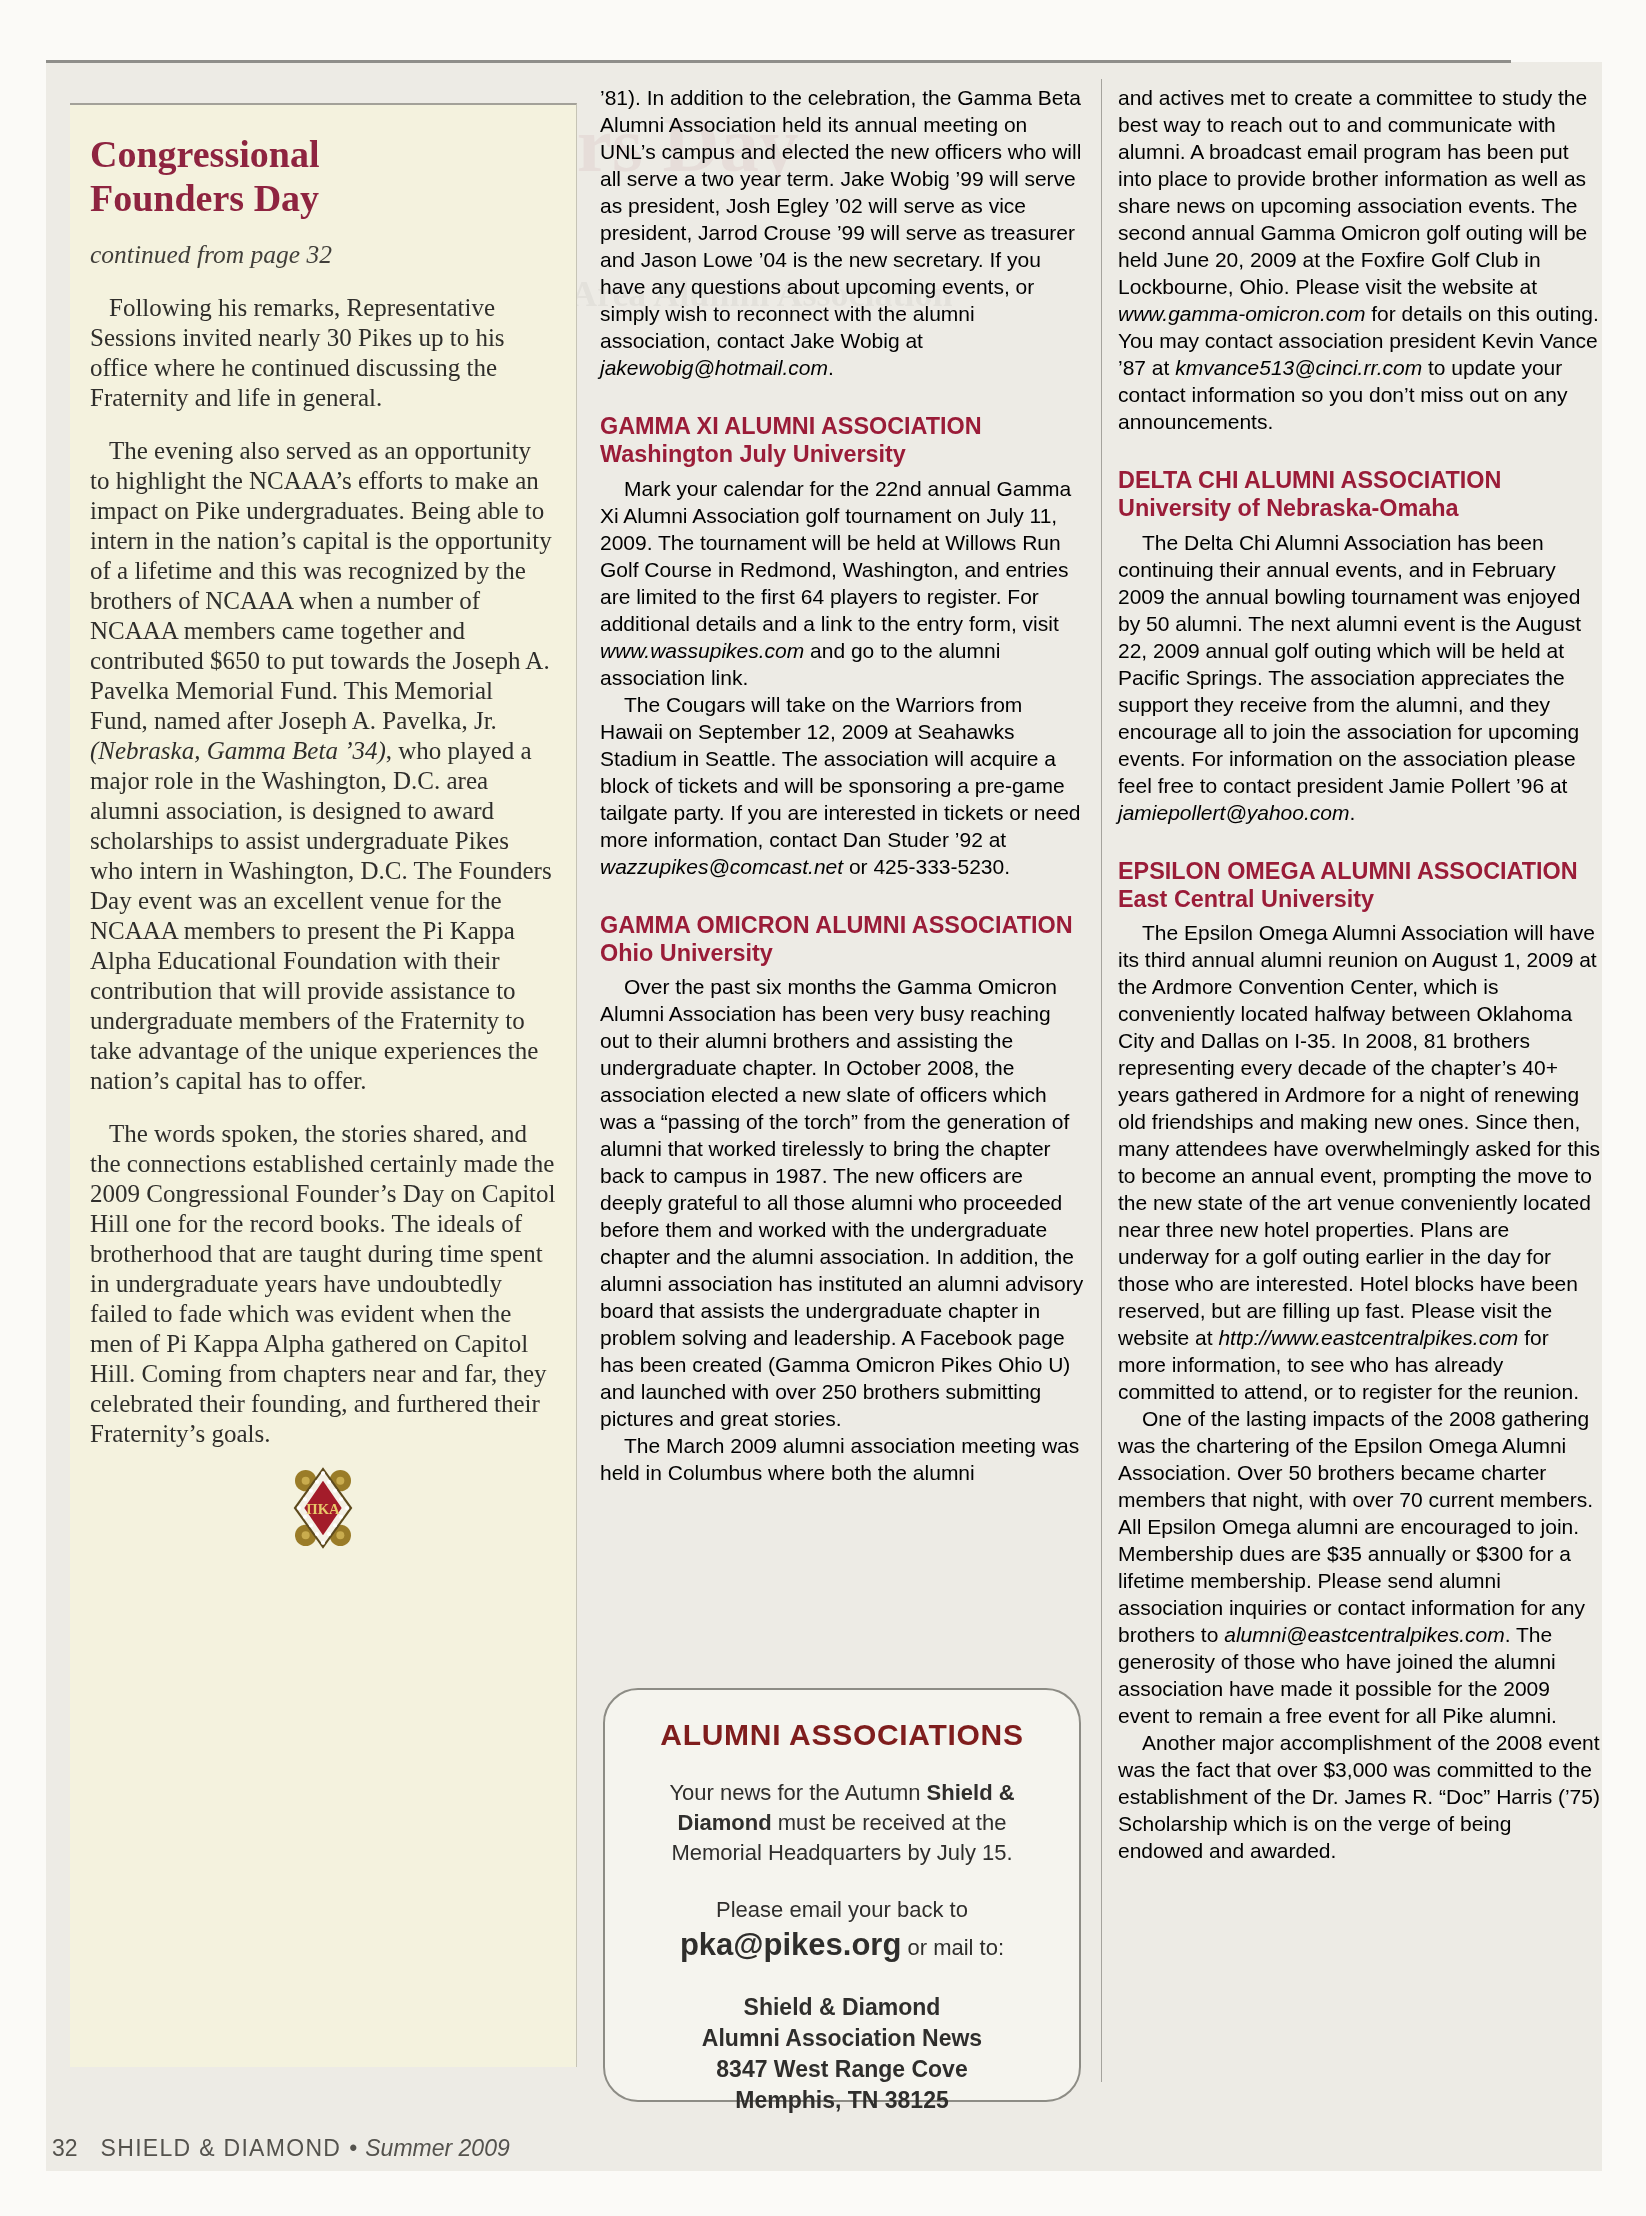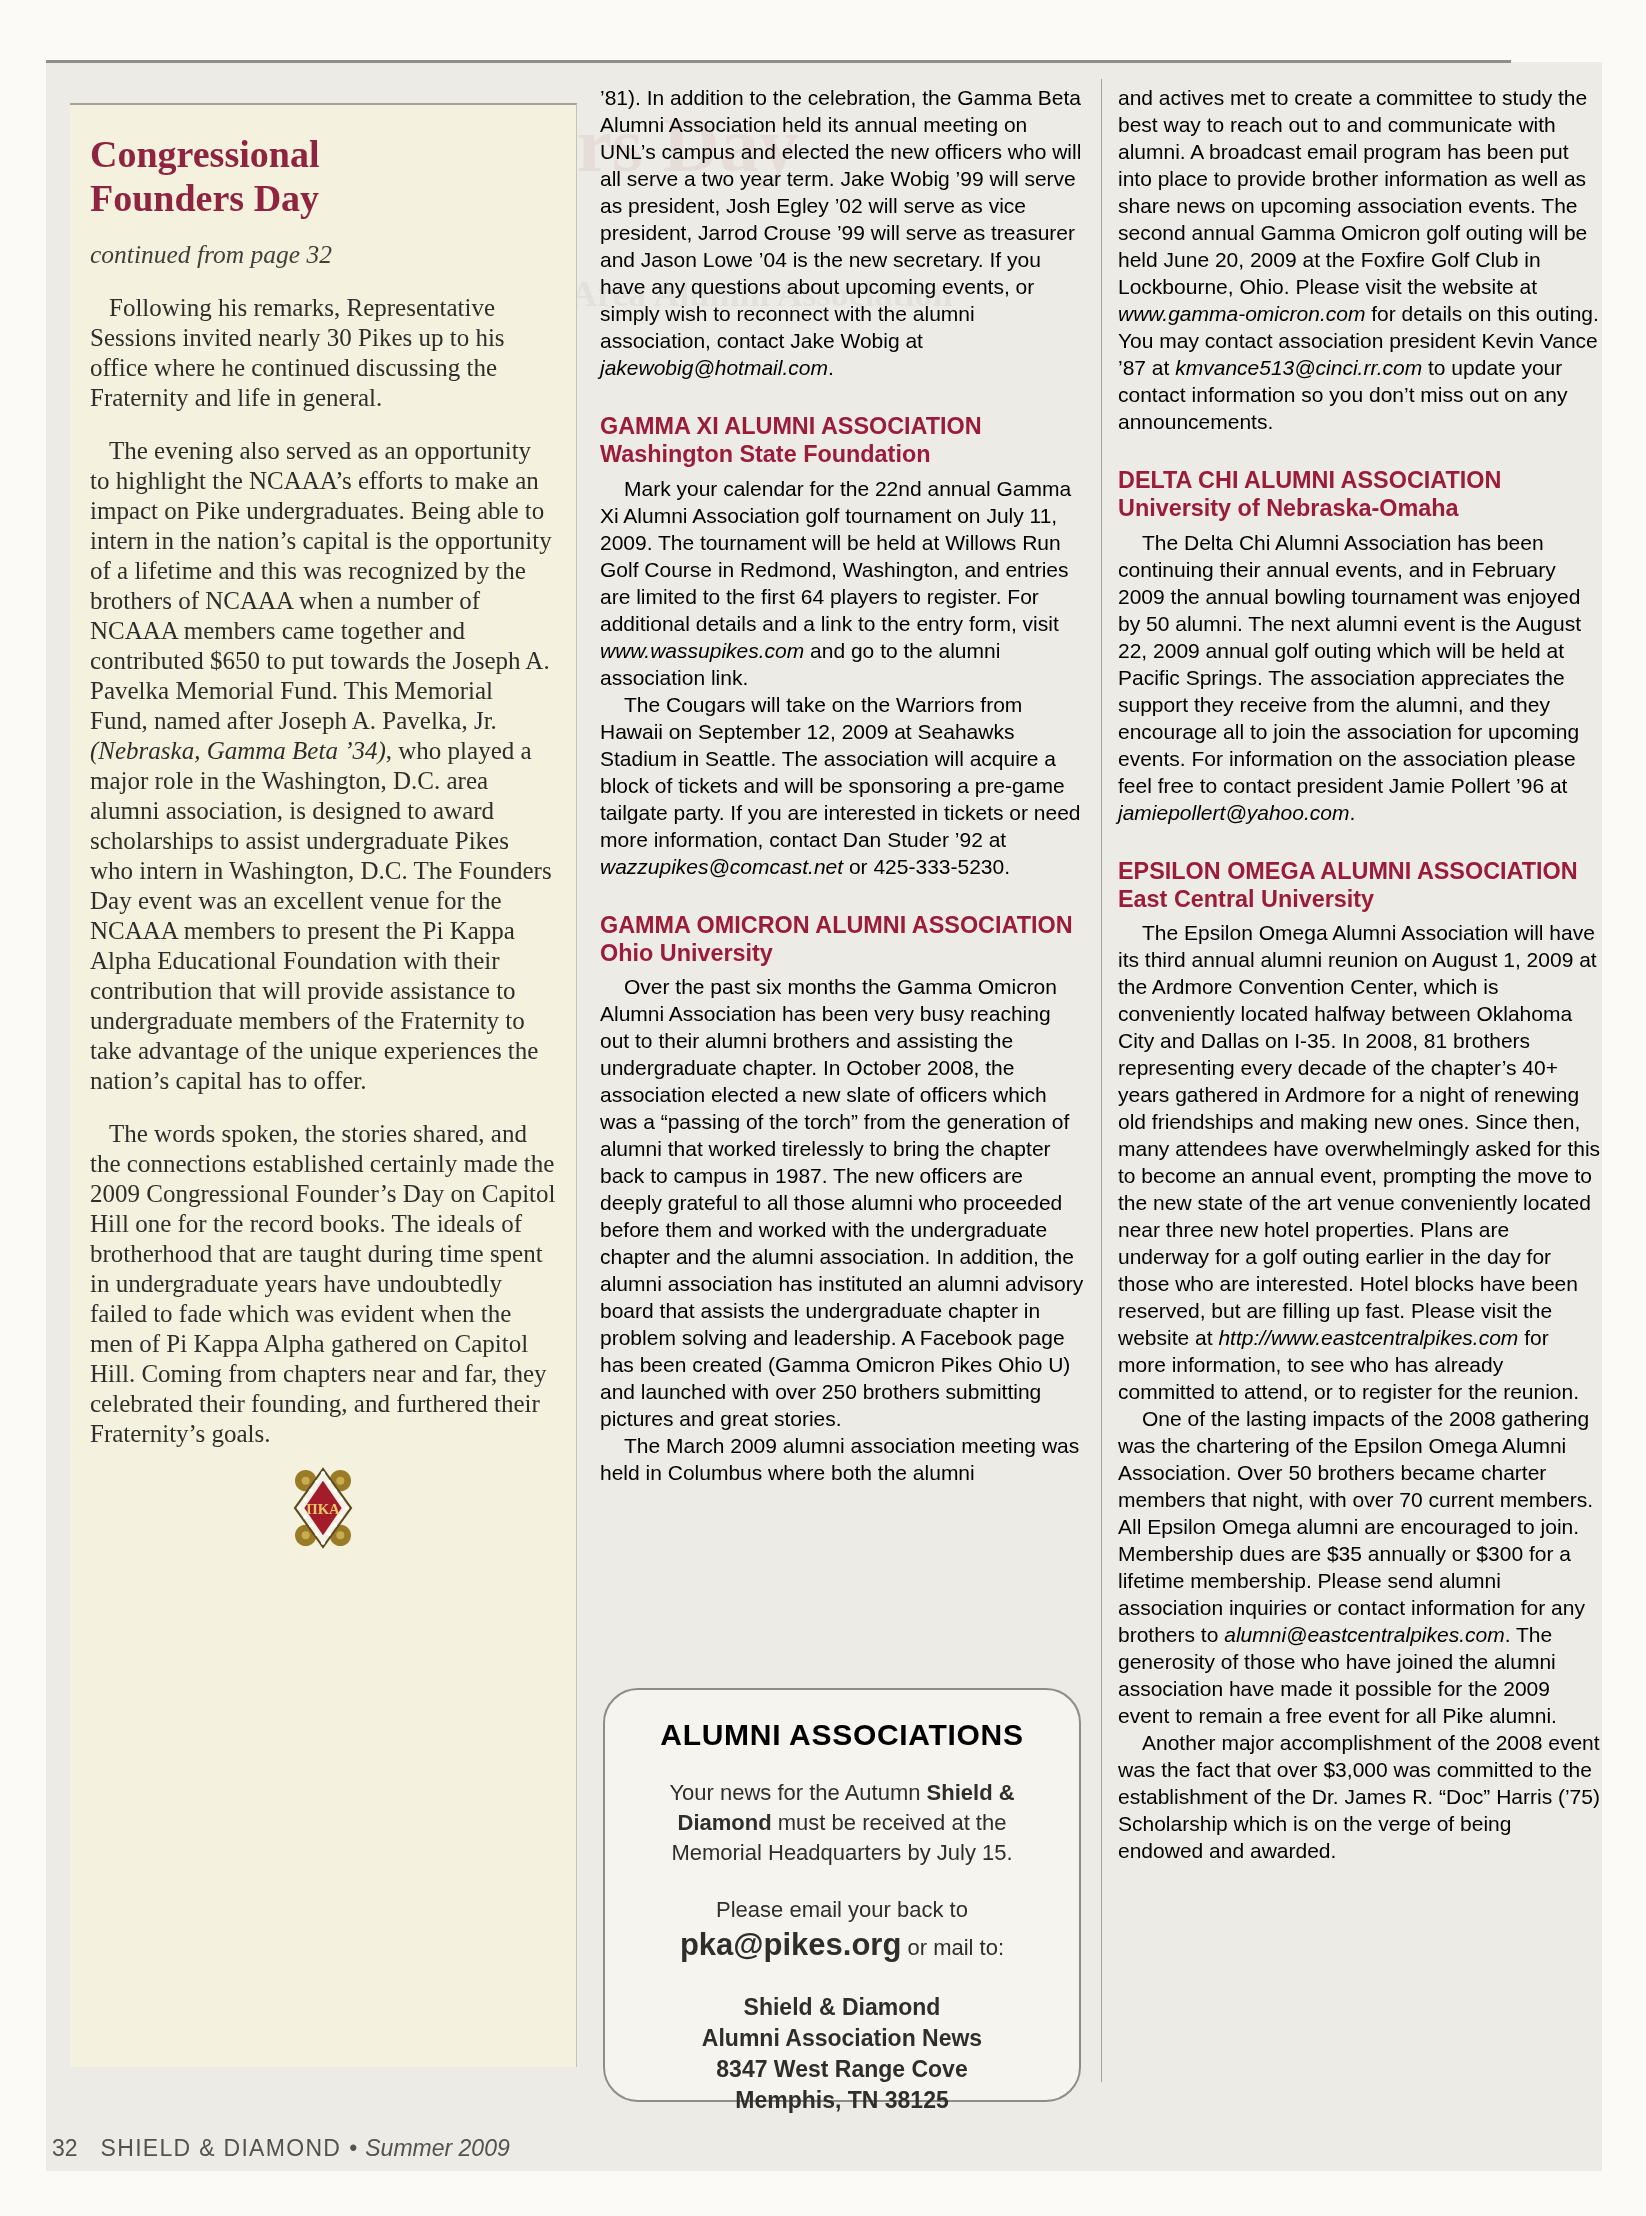--- a/index.html
+++ b/index.html
@@ -29,21 +29,21 @@
   .flowcol .para.ind{text-indent:24px;}
   .flowcol .sec-heading{margin:31px 0 0 0;font-weight:bold;font-size:23.4px;line-height:28px;color:#9a1c38;}
   .flowcol .sec-subheading{margin:0 0 6.7px 0;font-weight:bold;font-size:23.4px;line-height:28px;color:#9a1c38;}
   .col-rule{position:absolute;left:1101px;top:79px;width:1.3px;height:2003px;background:#a5a39d;}
 
   .it{font-style:italic;}
   .bd{font-weight:bold;}
 
   
   .alumni-box{position:absolute;left:603px;top:1688px;width:478px;height:414px;box-sizing:border-box;border:2px solid #8d8c85;border-radius:35px;background:#f5f4ee;text-align:center;padding:28px 35px 0 35px;color:#2f2e2c;}
-  .box-title{font-size:30px;font-weight:bold;color:#000000;letter-spacing:0.7px;}
+  .box-title{font-size:30px;font-weight:bold;color:#7f1d1d;letter-spacing:0.7px;}
   .box-para{margin-top:25.5px;font-size:22px;line-height:30px;}
   .box-email-prefix{margin-top:27px;font-size:22px;line-height:29.5px;}
   .box-email-line{margin-top:2.7px;font-size:22px;}
   .box-email{font-weight:bold;font-size:31px;}
   .box-address{margin-top:29.5px;font-weight:bold;font-size:23px;line-height:31px;}
 
   .footer{position:absolute;left:52px;top:2135px;font-size:23px;color:#54524d;}
   .footer .pgnum{margin-right:23px;}
   .footer .mag{letter-spacing:1.3px;}
   .footer .sep{margin:0 8px;}
@@ -104,21 +104,21 @@
         <text x="48" y="72" text-anchor="middle" font-size="22" font-family="Liberation Serif, serif" font-weight="bold" fill="#e8c96a">ΠΚΑ</text>
       </svg>
     </div>
   </div>
 
   <div class="col-rule"></div>
 
   <div class="flowcol mid-col" id="mid-col">
       <div class="para"><span>’81). In addition to the celebration, the Gamma Beta Alumni Association held its annual meeting on UNL’s campus and elected the new officers who will all serve a two year term. Jake Wobig ’99 will serve as president, Josh Egley ’02 will serve as vice president, Jarrod Crouse ’99 will serve as treasurer and Jason Lowe ’04 is the new secretary. If you have any questions about upcoming events, or simply wish to reconnect with the alumni association, contact Jake Wobig at </span><span class="it">jakewobig@hotmail.com</span><span>.</span></div>
       <div class="sec-heading">GAMMA XI ALUMNI ASSOCIATION</div>
-      <div class="sec-subheading">Washington State Foundation</div>
+      <div class="sec-subheading">Washington July University</div>
       <div class="para ind"><span>Mark your calendar for the 22nd annual Gamma Xi Alumni Association golf tournament on July 11, 2009. The tournament will be held at Willows Run Golf Course in Redmond, Washington, and entries are limited to the first 64 players to register. For additional details and a link to the entry form, visit </span><span class="it">www.wassupikes.com</span><span> and go to the alumni association link.</span></div>
       <div class="para ind"><span>The Cougars will take on the Warriors from Hawaii on September 12, 2009 at Seahawks Stadium in Seattle. The association will acquire a block of tickets and will be sponsoring a pre-game tailgate party. If you are interested in tickets or need more information, contact Dan Studer ’92 at </span><span class="it">wazzupikes@comcast.net</span><span> or 425-333-5230.</span></div>
       <div class="sec-heading">GAMMA OMICRON ALUMNI ASSOCIATION</div>
       <div class="sec-subheading">Ohio University</div>
       <div class="para ind"><span>Over the past six months the Gamma Omicron Alumni Association has been very busy reaching out to their alumni brothers and assisting the undergraduate chapter. In October 2008, the association elected a new slate of officers which was a “passing of the torch” from the generation of alumni that worked tirelessly to bring the chapter back to campus in 1987. The new officers are deeply grateful to all those alumni who proceeded before them and worked with the undergraduate chapter and the alumni association. In addition, the alumni association has instituted an alumni advisory board that assists the undergraduate chapter in problem solving and leadership. A Facebook page has been created (Gamma Omicron Pikes Ohio U) and launched with over 250 brothers submitting pictures and great stories.</span></div>
       <div class="para ind"><span>The March 2009 alumni association meeting was held in Columbus where both the alumni</span></div>
     </div>
   <div class="flowcol right-col" id="right-col">
       <div class="para"><span>and actives met to create a committee to study the best way to reach out to and communicate with alumni. A broadcast email program has been put into place to provide brother information as well as share news on upcoming association events. The second annual Gamma Omicron golf outing will be held June 20, 2009 at the Foxfire Golf Club in Lockbourne, Ohio. Please visit the website at </span><span class="it">www.gamma-omicron.com</span><span> for details on this outing.  You may contact association president Kevin Vance ’87 at </span><span class="it">kmvance513@cinci.rr.com</span><span> to update your contact information so you don’t miss out on any announcements.</span></div>
       <div class="sec-heading">DELTA CHI ALUMNI ASSOCIATION</div>

